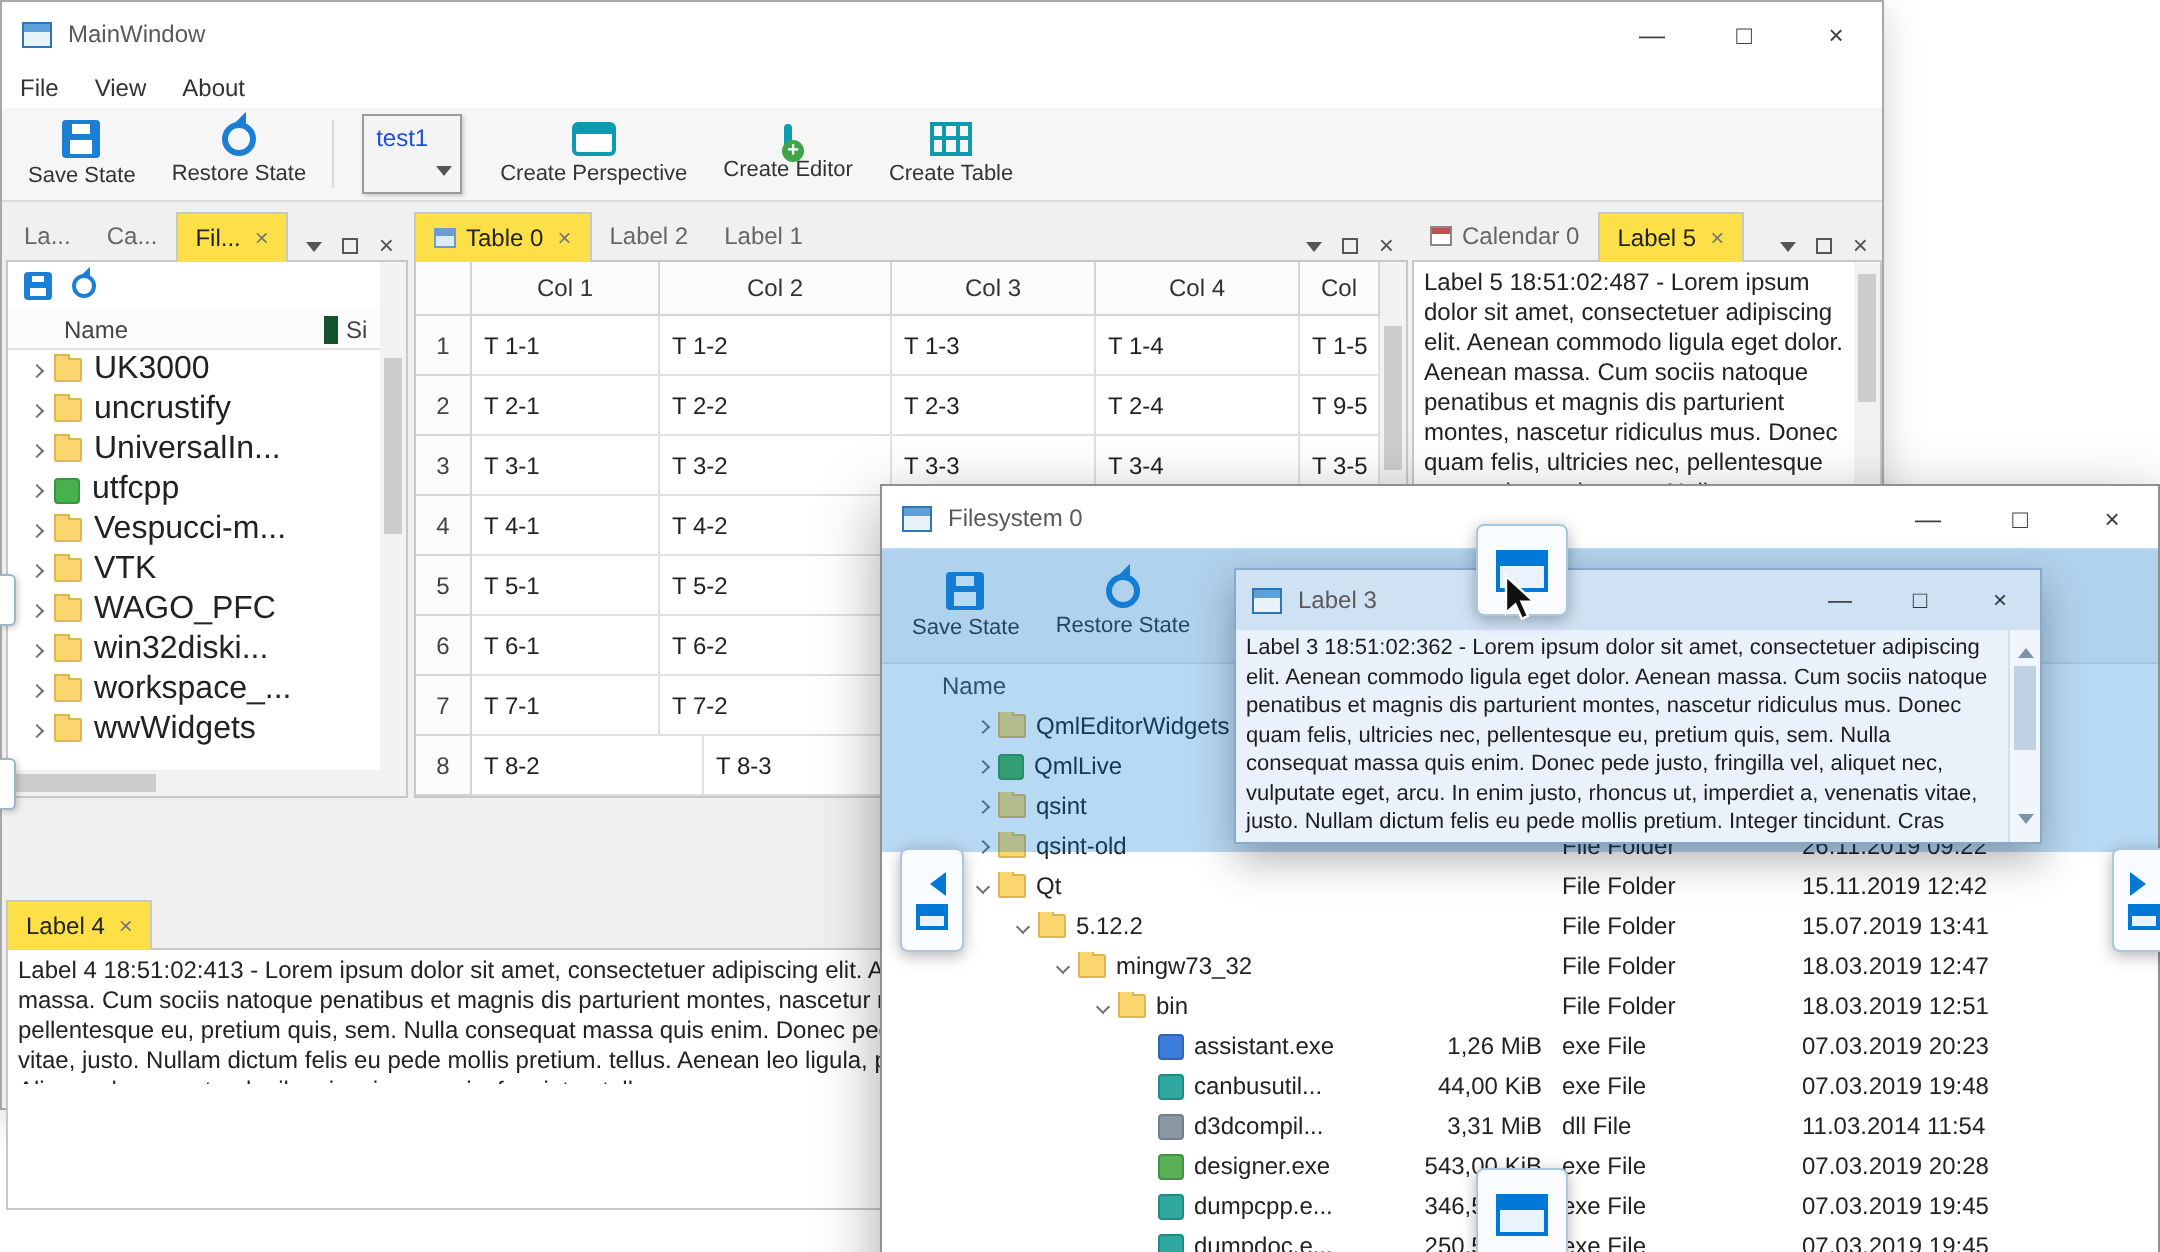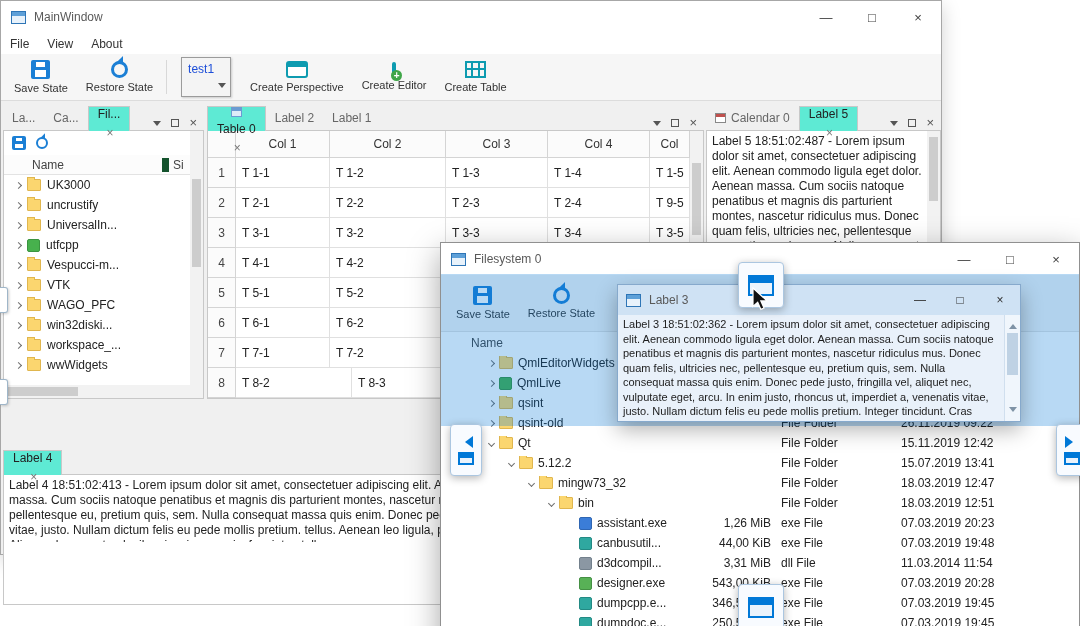--- a/index.html
+++ b/index.html
@@ -45,38 +45,38 @@
   .plus-badge { position:absolute; right:-6px; bottom:-5px; width:11px; height:11px; border-radius:50%; background:#3fa648; color:#fff; font-size:10px; line-height:11px; text-align:center; font-weight:bold; }
   .icon-grid { width:21px; height:17px; border:2px solid var(--teal,#0e9bb0);
     background:
       linear-gradient(to right, transparent 0 4px, var(--teal,#0e9bb0) 4px 6px, transparent 6px 11px, var(--teal,#0e9bb0) 11px 13px, transparent 13px),
       linear-gradient(to bottom, transparent 0 5px, var(--teal,#0e9bb0) 5px 7px, transparent 7px); }
 
   
   .dock { position:absolute; }
   .tabbar { display:flex; align-items:flex-end; height:25px; position:relative; z-index:2; font-size:12px; color:#666; }
   .tab { display:flex; align-items:center; gap:5px; padding:0 9px; height:24px; white-space:nowrap; }
-  .tab.active { background:#5eead4; border:1px solid #c8c8c8; border-bottom:none; height:25px; margin-bottom:-1px; color:#222;flex-direction:column; }
+  .tab.active { background:#fde047; border:1px solid #c8c8c8; border-bottom:none; height:25px; margin-bottom:-1px; color:#222; }
   .tclose { color:#777; font-size:12px; margin-left:2px; }
   .tabctl { margin-left:auto; display:flex; align-items:center; gap:10px; padding:0 7px; }
   .ctl-arrow { width:0; height:0; border:4px solid transparent; border-top:5px solid #555; margin-top:5px; }
   .ctl-float { width:8px; height:8px; border:1px solid #555; }
   .ctl-close { color:#555; font-size:13px; }
   .panel-body { position:absolute; left:0; right:0; top:25px; bottom:0; background:#fff; border:1px solid #c8c8c8; overflow:hidden; }
   .tab-ico { width:11px; height:10px; border:1px solid #6b9bd2; background:#dcebf8; position:relative; flex:none; }
   .tab-ico::before { content:""; position:absolute; top:0; left:0; right:0; height:3px; background:#6b9bd2; }
   .tab-ico.cal { border-color:#888; background:#fff; }
   .tab-ico.cal::before { background:#c0504d; }
 
   .left-dock { left:2px; top:104px; width:201px; height:294px; }
   .mini-toolbar { height:24px; display:flex; align-items:center; gap:10px; padding-left:8px; }
   .lheader { display:flex; height:20px; align-items:center; border-bottom:1px solid #e3e3e3; font-size:12px; color:#444; background:#fcfcfc; margin-right:13px; }
   .lh-name { flex:1; padding-left:28px; }
   .lh-size { width:28px; border-left:7px solid #14532d; padding-left:4px; }
-  .lrow { display:flex; align-items:center; height:20px; gap:6px; padding-left:12px; font-size:12px; color:#222; white-space:nowrap; overflow:hidden; margin-right:13px; }
+  .lrow { display:flex; align-items:center; height:20px; gap:6px; padding-left:12px; font-size:16px; color:#222; white-space:nowrap; overflow:hidden; margin-right:13px; }
 
   .chev { width:5px; height:5px; border-right:1.5px solid #6e6e6e; border-bottom:1.5px solid #6e6e6e; transform:rotate(-45deg); flex:none; }
   .fsrow[data-exp="down"] .chev { transform:rotate(45deg); }
   .fsrow[data-exp="none"] .chev { visibility:hidden; }
 
   .fico { width:14px; height:12px; flex:none; position:relative; background:var(--folder_yellow,#fbd66f); border:1px solid var(--folder_border,#e0b64e); border-radius:1px; }
   .fico::before { content:""; position:absolute; top:-3px; left:-1px; width:6px; height:2px; background:var(--folder_yellow,#fbd66f); border:1px solid var(--folder_border,#e0b64e); border-bottom:none; }
   .fico[data-icon="git"], .fico[data-icon="exe-blue"], .fico[data-icon="exe-teal"],
   .fico[data-icon="exe-green"], .fico[data-icon="dll"] { width:13px; height:13px; border-radius:2px; }
   .fico[data-icon="git"]::before, .fico[data-icon="exe-blue"]::before, .fico[data-icon="exe-teal"]::before,

